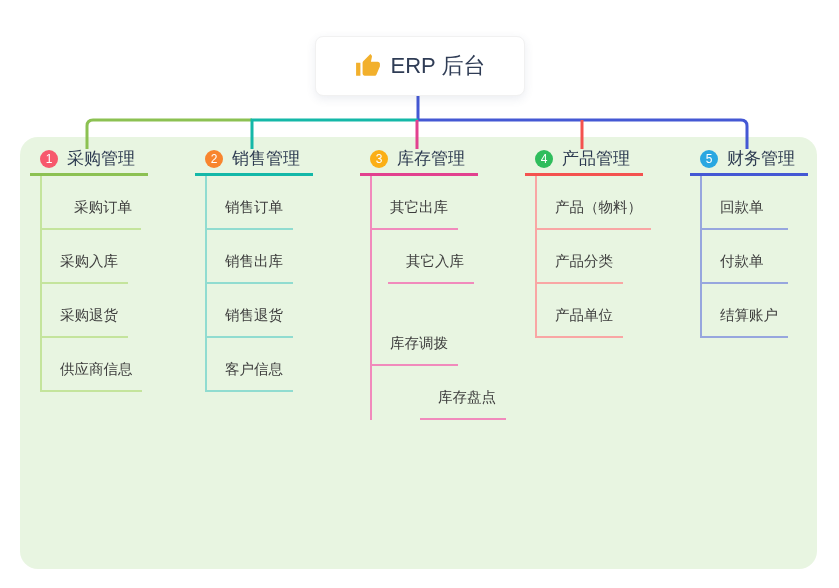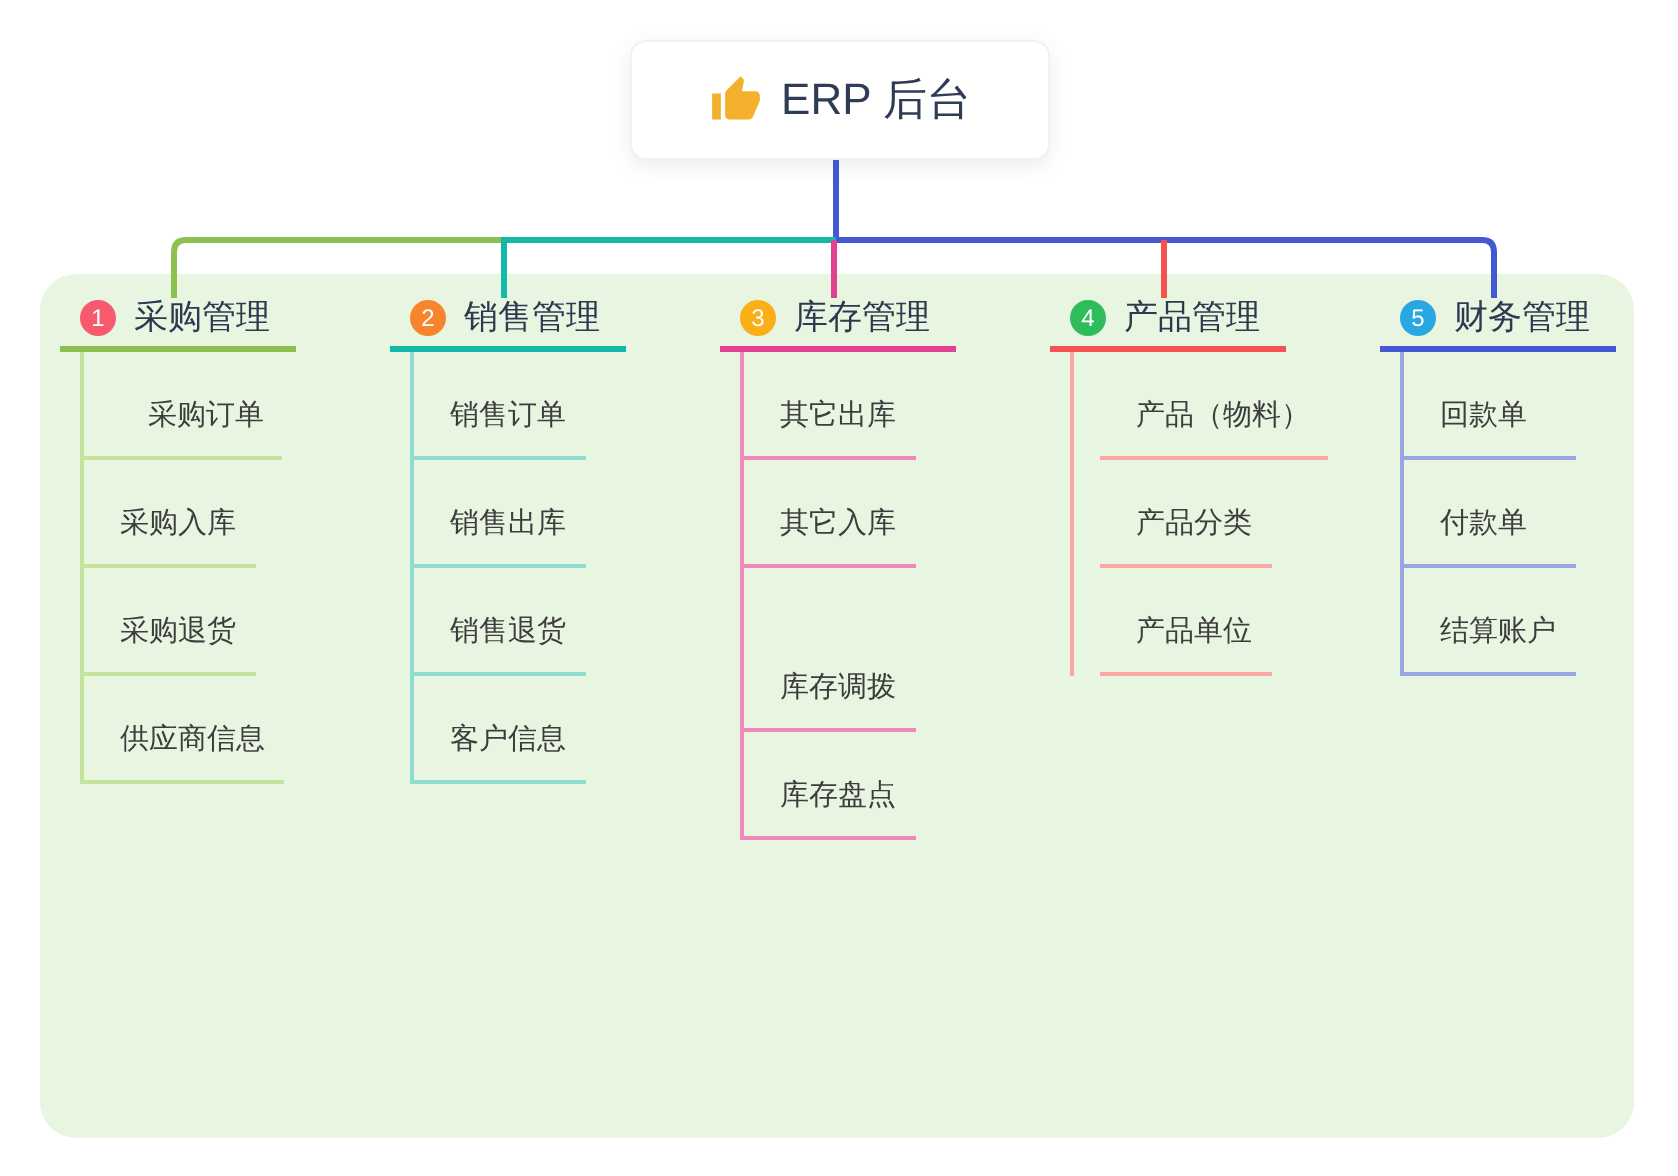--- a/index.html
+++ b/index.html
@@ -6,21 +6,21 @@
   body { font-family: "Liberation Sans", "DejaVu Sans", sans-serif; }
   .canvas {
     position:relative; width:839px; height:588px; background:#ffffff; overflow:hidden;
   }
   .panel {
     position:absolute; left:20px; top:137px; width:797px; height:432px;
     background:#e8f5e1; border-radius:18px;
   }
   .connectors { position:absolute; left:0; top:0; width:839px; height:588px; pointer-events:none; }
   .root-node {
-    position:absolute; left:315px; top:20px; width:208px; height:58px;
+    position:absolute; left:315px; top:36px; width:208px; height:58px;
     background:#ffffff; border:1px solid #f1f1f1; border-radius:8px;
     box-shadow:0 3px 10px rgba(60,80,120,0.10);
     display:flex; align-items:center; justify-content:center; gap:10px;
     font-size:22px; color:#2f3c55; cursor:default;
   }
   .root-node .thumb { width:26px; height:26px; flex:0 0 auto; }
   .branch { position:absolute; top:144px; width:165px; }
   .branch-header {
     width:118px; height:32px; box-sizing:border-box;
     border-bottom:3px solid #888;
@@ -87,31 +87,31 @@
           <div class="branch-item" style="border-bottom-color: rgb(144, 220, 208);">客户信息</div>
         </div>
       </div>
       <div class="branch" style="left: 360px;">
         <div class="branch-header" style="border-bottom-color: rgb(226, 65, 143);">
           <span class="badge" style="background: rgb(251, 175, 22);">3</span>
           <span>库存管理</span>
         </div>
         <div class="branch-items" style="border-left-color: rgb(241, 138, 188);">
           <div class="branch-item" style="border-bottom-color: rgb(241, 138, 188);">其它出库</div>
-          <div class="branch-item" style="border-bottom-color: rgb(241, 138, 188);">其它入库</div>
+          <div class="branch-item" style="border-bottom-color: rgb(241, 138, 188); margin-left: 16px;">其它入库</div>
           <div class="branch-item" style="border-bottom-color: rgb(241, 138, 188); margin-top: 28px;">库存调拨</div>
-          <div class="branch-item" style="border-bottom-color: rgb(241, 138, 188);">库存盘点</div>
+          <div class="branch-item" style="border-bottom-color: rgb(241, 138, 188); margin-left: 48px;">库存盘点</div>
         </div>
       </div>
       <div class="branch" style="left: 525px;">
         <div class="branch-header" style="border-bottom-color: rgb(244, 82, 79);">
           <span class="badge" style="background: rgb(47, 189, 92);">4</span>
           <span>产品管理</span>
         </div>
-        <div class="branch-items" style="border-left-color: rgb(249, 166, 164); padding-left: 13px;">
+        <div class="branch-items" style="border-left-color: rgb(249, 166, 164);">
           <div class="branch-item" style="border-bottom-color: rgb(249, 166, 164);">产品（物料）</div>
           <div class="branch-item" style="border-bottom-color: rgb(249, 166, 164);">产品分类</div>
           <div class="branch-item" style="border-bottom-color: rgb(249, 166, 164);">产品单位</div>
         </div>
       </div>
       <div class="branch" style="left: 690px;">
         <div class="branch-header" style="border-bottom-color: rgb(68, 88, 212);">
           <span class="badge" style="background: rgb(41, 167, 225);">5</span>
           <span>财务管理</span>
         </div>

